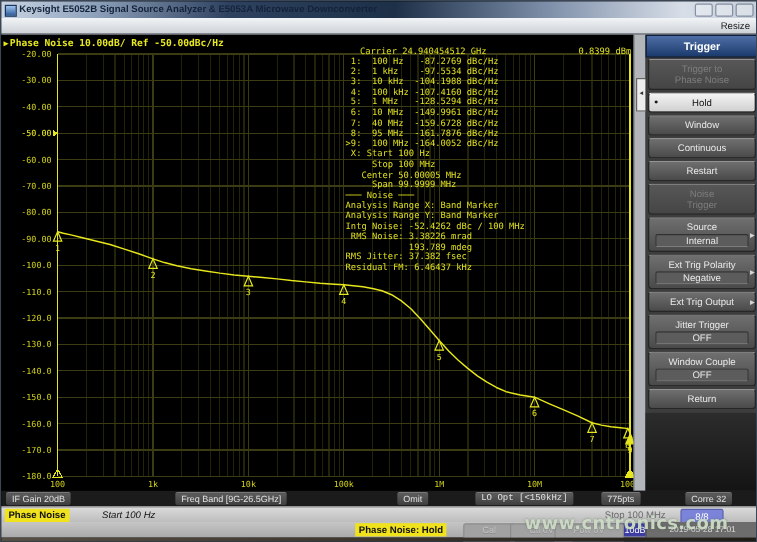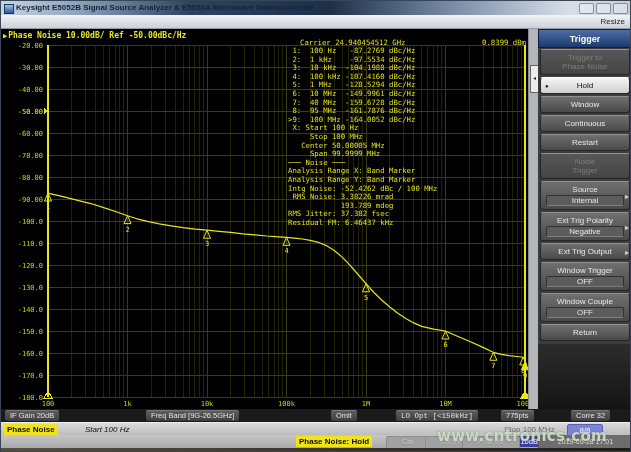--- a/index.html
+++ b/index.html
@@ -274,21 +274,21 @@
       <div class="menu-btn">
         <div class="lbl">Ext Trig Polarity</div>
         <div class="val">Negative</div>
         <span class="arrow">▸</span>
       </div>
       <div class="menu-btn">
         <div class="lbl">Ext Trig Output</div>
         <span class="arrow">▸</span>
       </div>
       <div class="menu-btn">
-        <div class="lbl">Window Trigger</div>
+        <div class="lbl">Jitter Trigger</div>
         <div class="val">OFF</div>
       </div>
       <div class="menu-btn">
         <div class="lbl">Window Couple</div>
         <div class="val">OFF</div>
       </div>
       <div class="menu-btn">
         <div class="lbl">Return</div>
       </div>
       <div class="menu-filler"></div>

